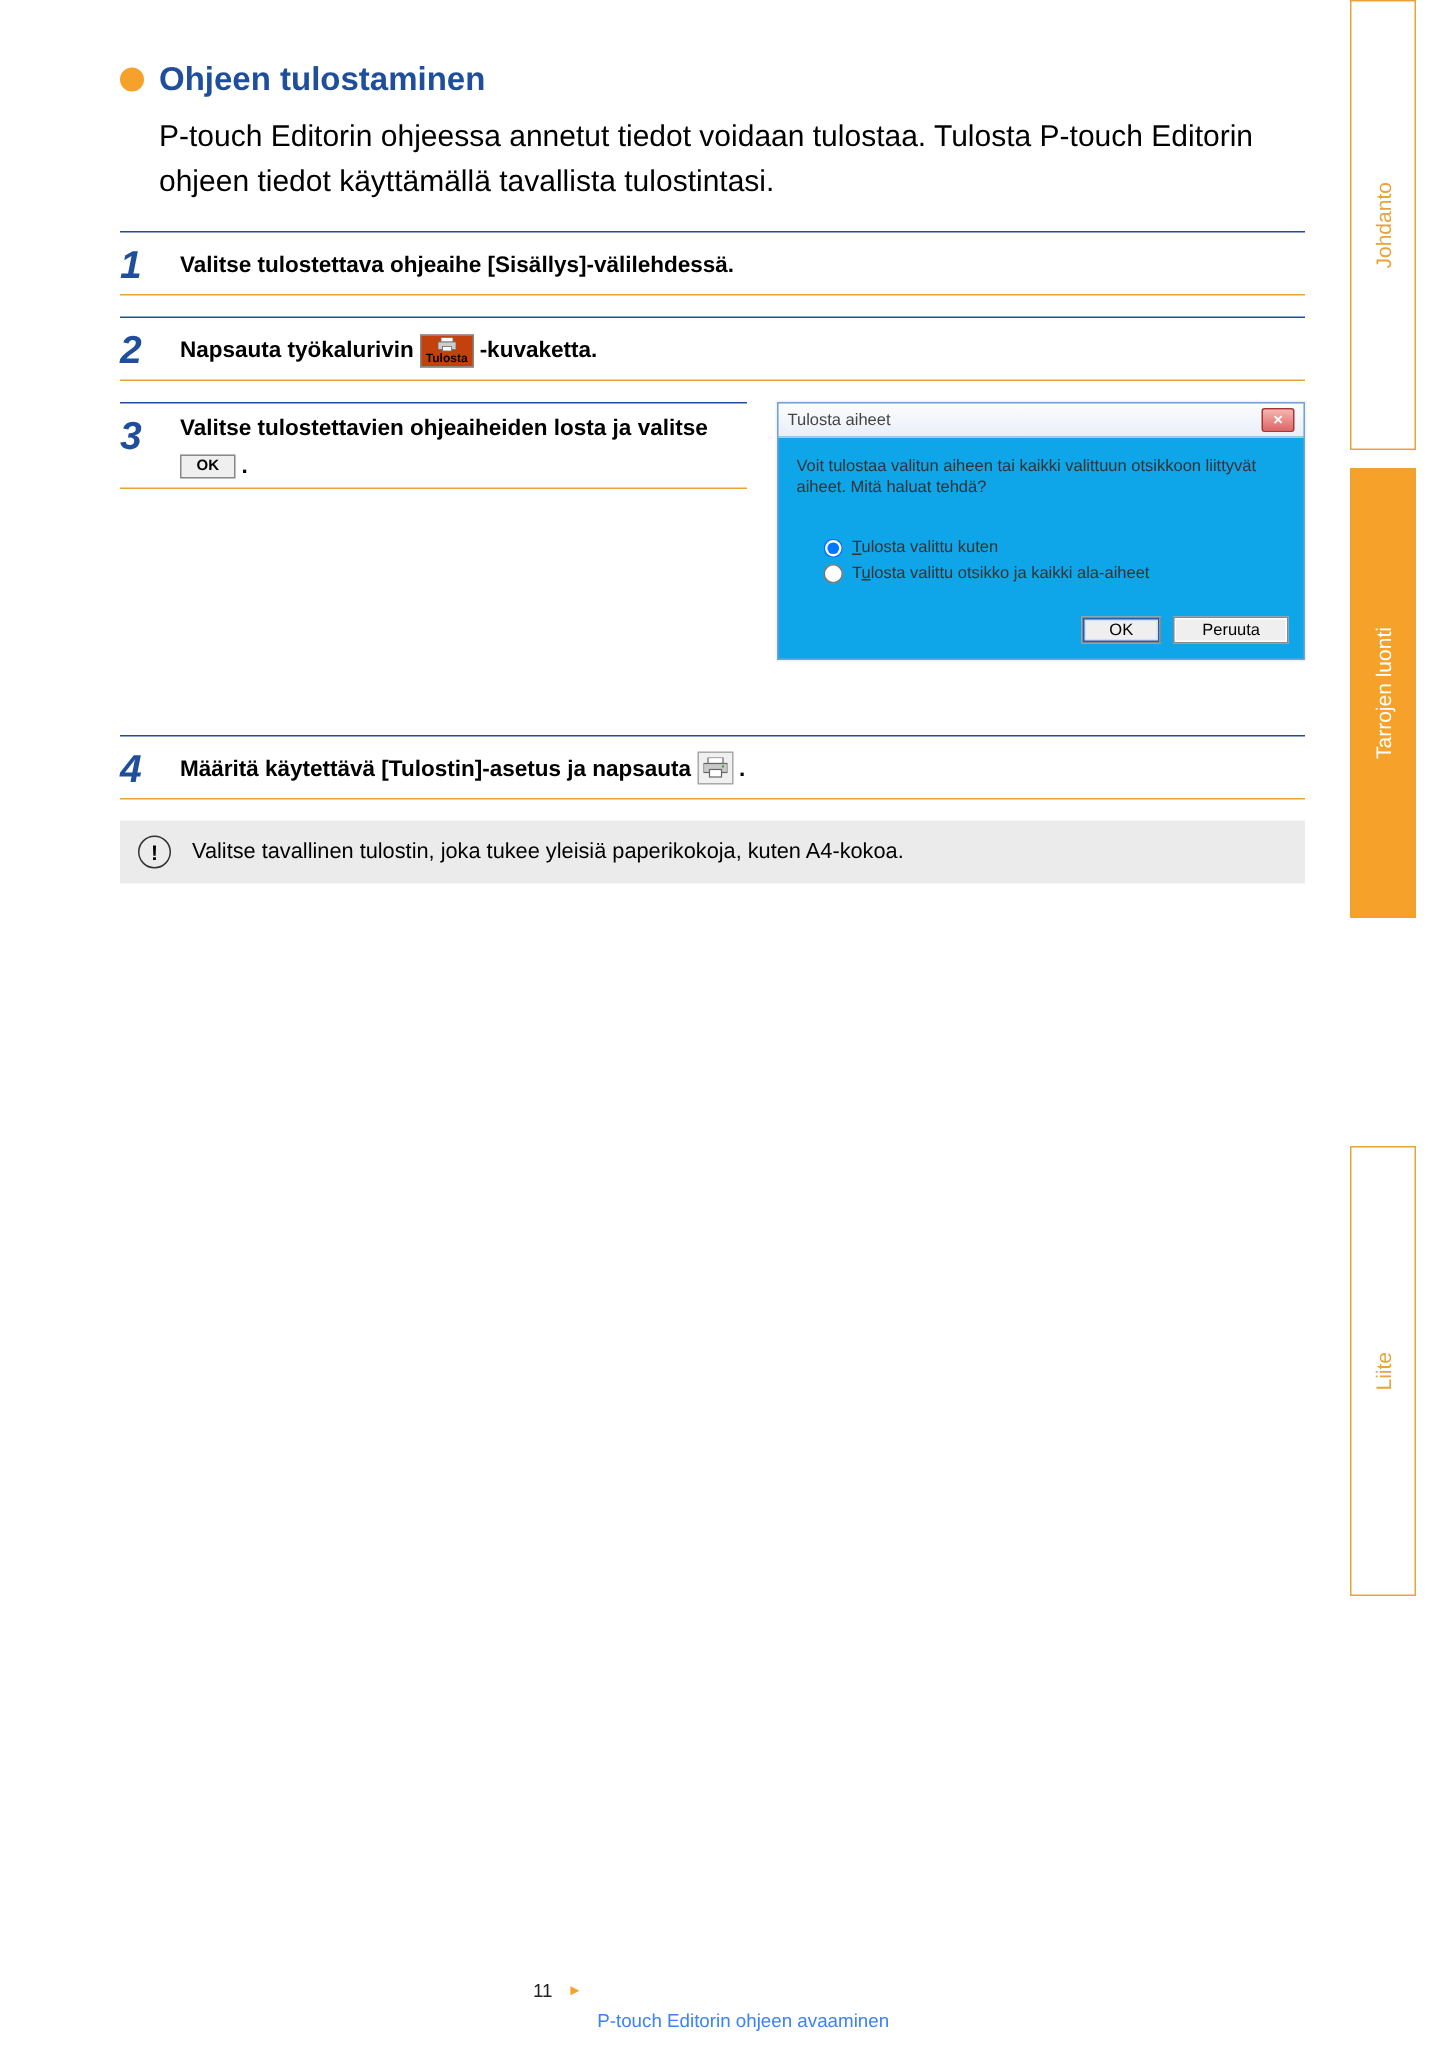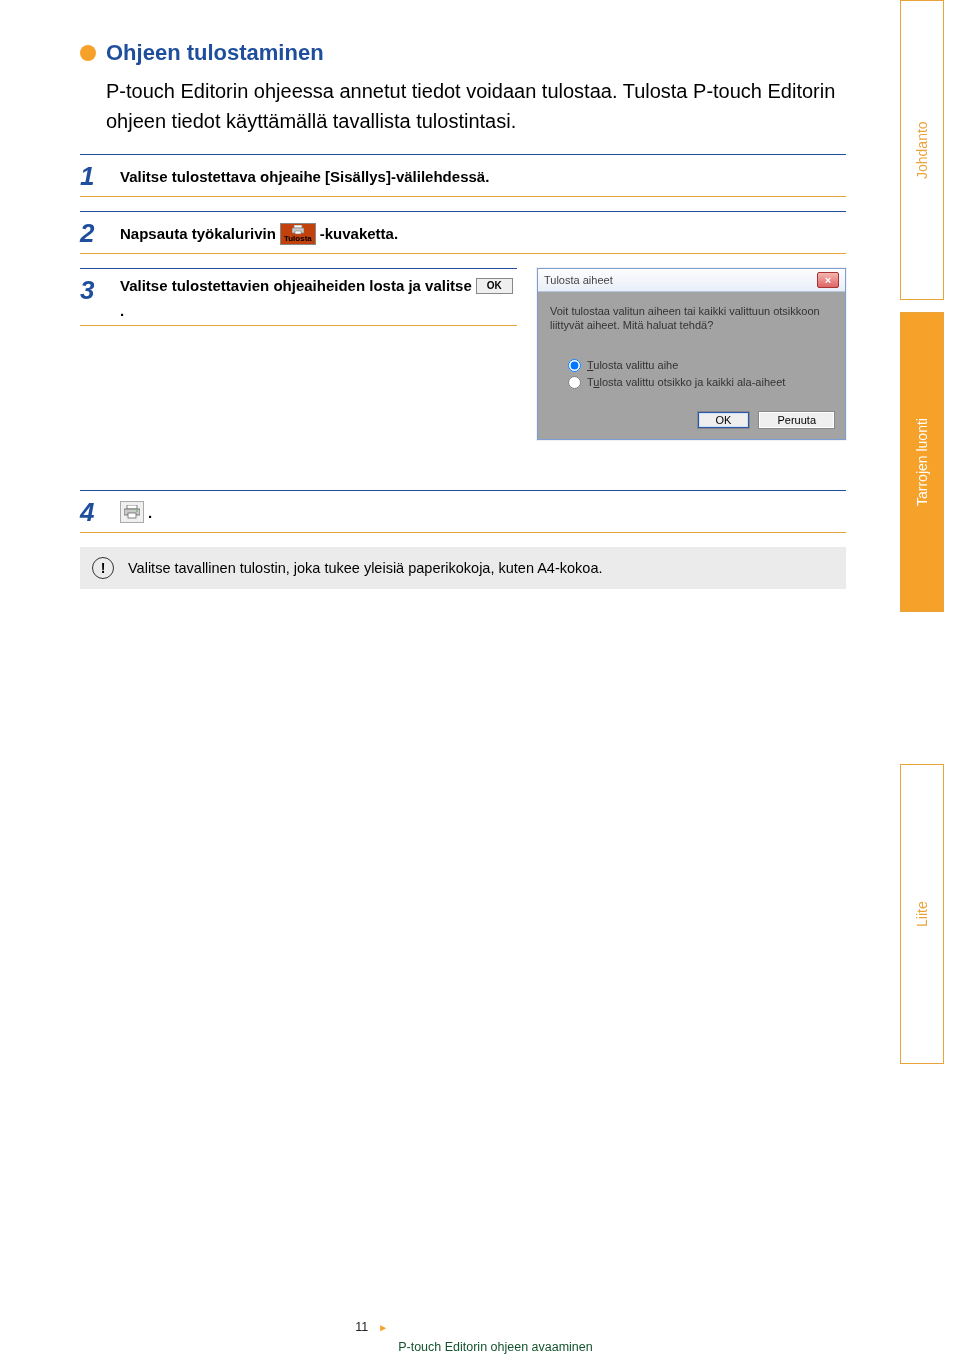--- a/index.html
+++ b/index.html
@@ -4,21 +4,21 @@
   <style>
     * { box-sizing: border-box; margin: 0; padding: 0; }
     body {
       font-family: Arial, Helvetica, sans-serif;
       background: #ffffff;
       width: 960px;
       height: 1372px;
       position: relative;
     }
     .content {
-      padding: 40px 114px 0 80px;
+      padding: 40px 90px 0 80px;
     }
     .heading-row {
       display: flex;
       align-items: center;
       margin-bottom: 10px;
     }
     .bullet-orange {
       width: 16px;
       height: 16px;
       background: #f6a12a;
@@ -95,23 +95,23 @@
     .printer-svg { width:16px; height:14px; }
     
     .step3-row {
       display: flex;
       gap: 20px;
       margin-bottom: 50px;
     }
     .step3-left { flex: 1; }
     
     .dialog {
-      width: 309px;
+      width: 352px;
       border: 1px solid #7c9fd3;
-      background: #a3a3a3;
+      background: #0ea5e9;
       font-size: 11px;
       box-shadow: 0 0 0 1px rgba(0,0,0,0.05);
     }
     .dialog-titlebar {
       background: linear-gradient(#fdfdfe,#e9eef8);
       border-bottom:1px solid #b6c6e0;
       padding:3px 6px;
       display:flex;
       align-items:center;
       justify-content:space-between;
@@ -189,21 +189,21 @@
       bottom:18px;
       left:0;right:12px;
       text-align:center;
       font-size:12.5px;
       display:flex;
       justify-content:center;
       align-items:center;
       gap:10px;
     }
     .footer-arrow { color:#f6a12a; font-size:10px; }
-    .footer-link { color:#14532d;margin-top:40px; }
+    .footer-link { color:#3b82f6;margin-top:40px; }
     .page-num { color:#222; }
   </style>
 </head>
 <body>
 
 <div class="content">
   <div class="heading-row">
     <div class="bullet-orange"></div>
     <div class="heading">Ohjeen tulostaminen</div>
   </div>
@@ -244,37 +244,38 @@
 
     <div class="dialog">
       <div class="dialog-titlebar">
         <span class="dialog-title">Tulosta aiheet</span>
         <span class="dialog-close">×</span>
       </div>
       <div class="dialog-body">
         <p>Voit tulostaa valitun aiheen tai kaikki valittuun otsikkoon liittyvät aiheet. Mitä haluat tehdä?</p>
         <div class="radio-row">
           <input type="radio" checked="" style="">
-          <label><u>T</u><span>ulosta valittu aihe</span></label>
+          <label><u>T</u><span>ulosta valittu kuten</span></label>
         </div>
         <div class="radio-row">
           <input type="radio" style="">
           <label><span>T</span><u>u</u><span>losta valittu otsikko ja kaikki ala-aiheet</span></label>
         </div>
       </div>
       <div class="dialog-footer">
         <button class="dialog-btn default">OK</button>
         <button class="dialog-btn">Peruuta</button>
       </div>
     </div>
   </div>
 
   <div class="step-block">
     <div class="step-num">4</div>
     <div class="step-text">
+      <span>Määritä käytettävä [Tulostin]-asetus ja napsauta</span>
       <span class="printer-icon">
         <svg class="printer-svg" viewBox="0 0 16 14">
           <rect x="3" y="0" width="10" height="4" fill="#fff" stroke="#666" stroke-width="0.8"></rect>
           <rect x="0" y="4" width="16" height="6" fill="#c9c9c9" stroke="#666" stroke-width="0.8"></rect>
           <circle cx="13" cy="6" r="0.8" fill="#4a4"></circle>
           <rect x="4" y="8" width="8" height="5" fill="#fff" stroke="#666" stroke-width="0.8"></rect>
         </svg>
       </span>
       <span>.</span>
     </div>

